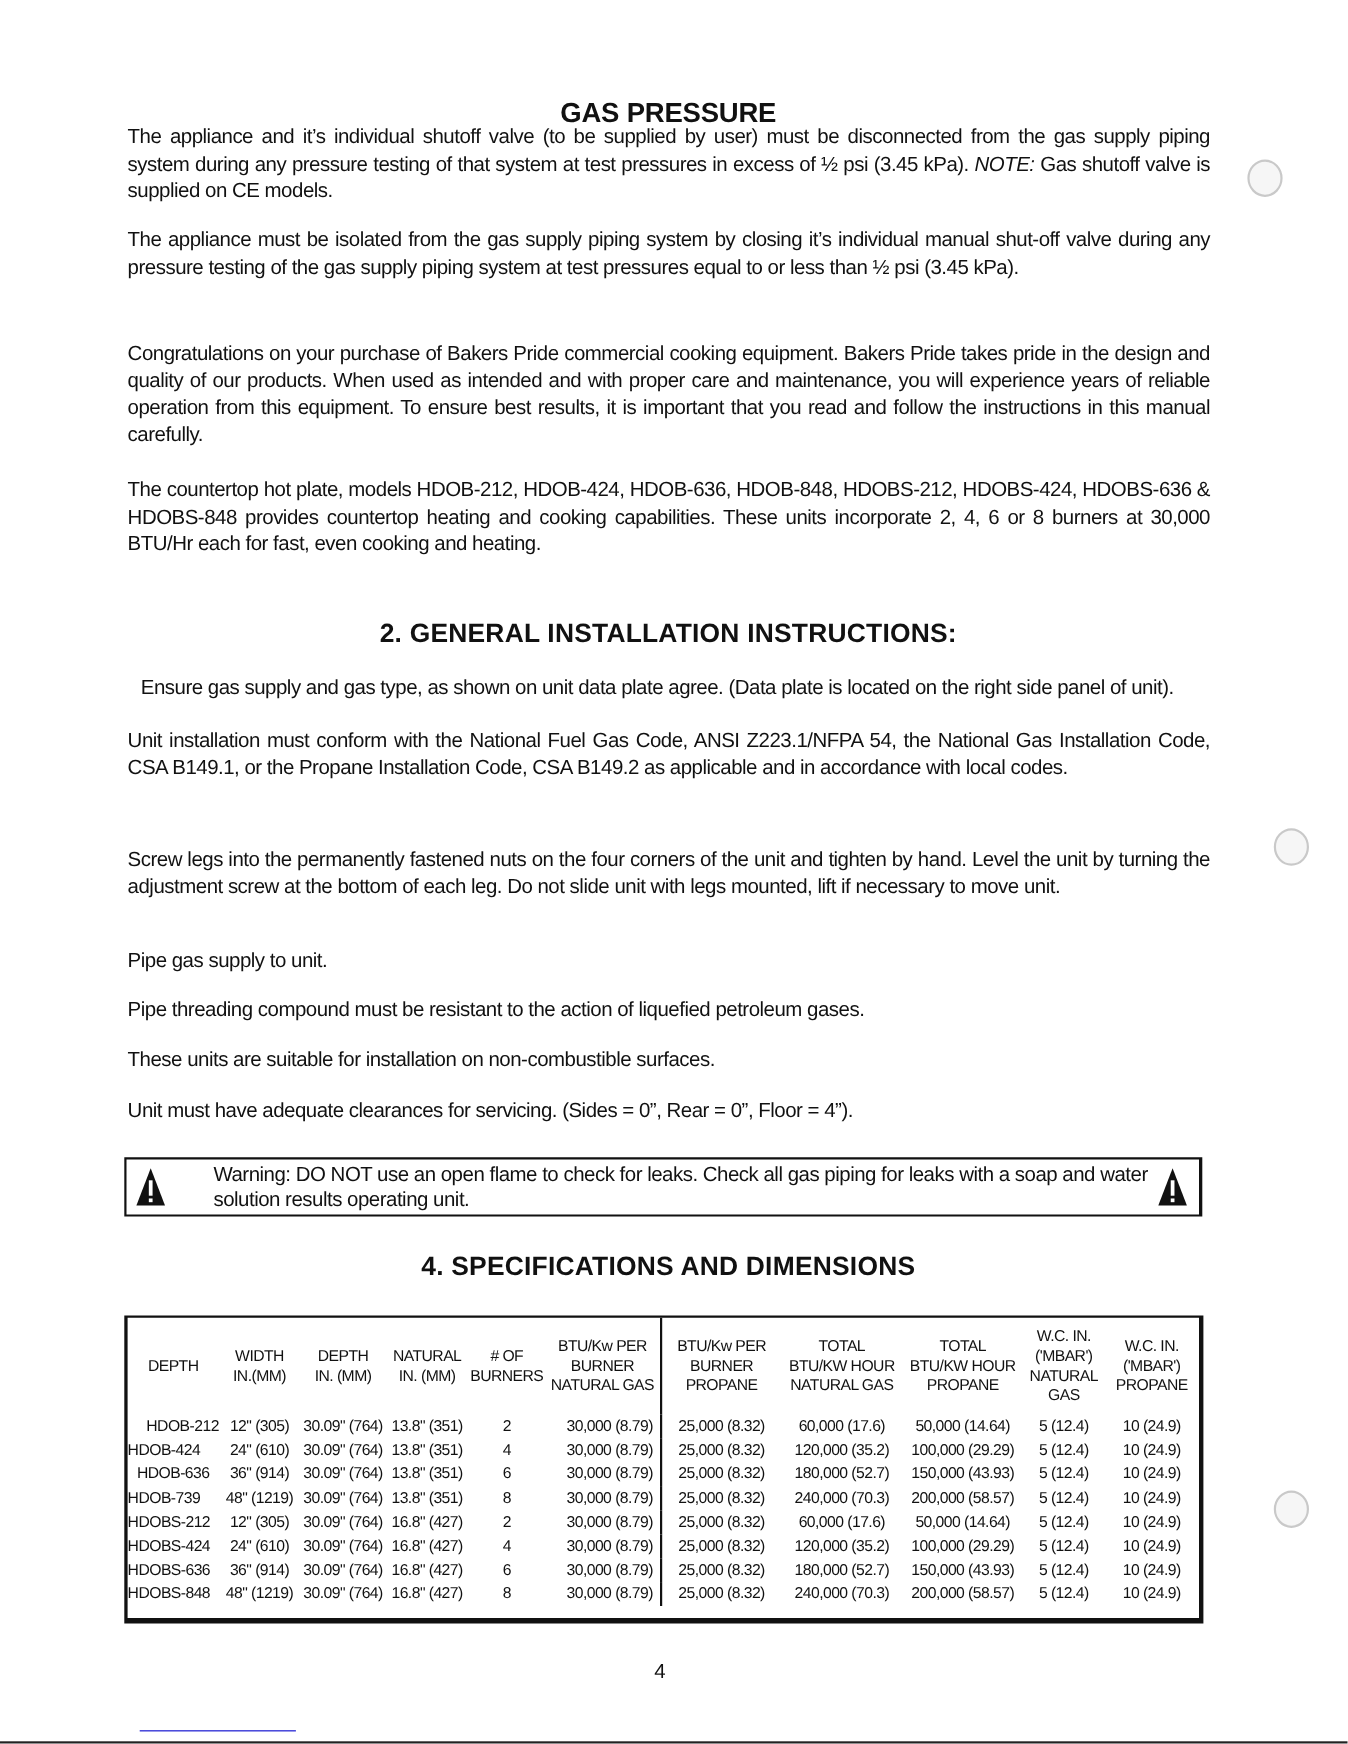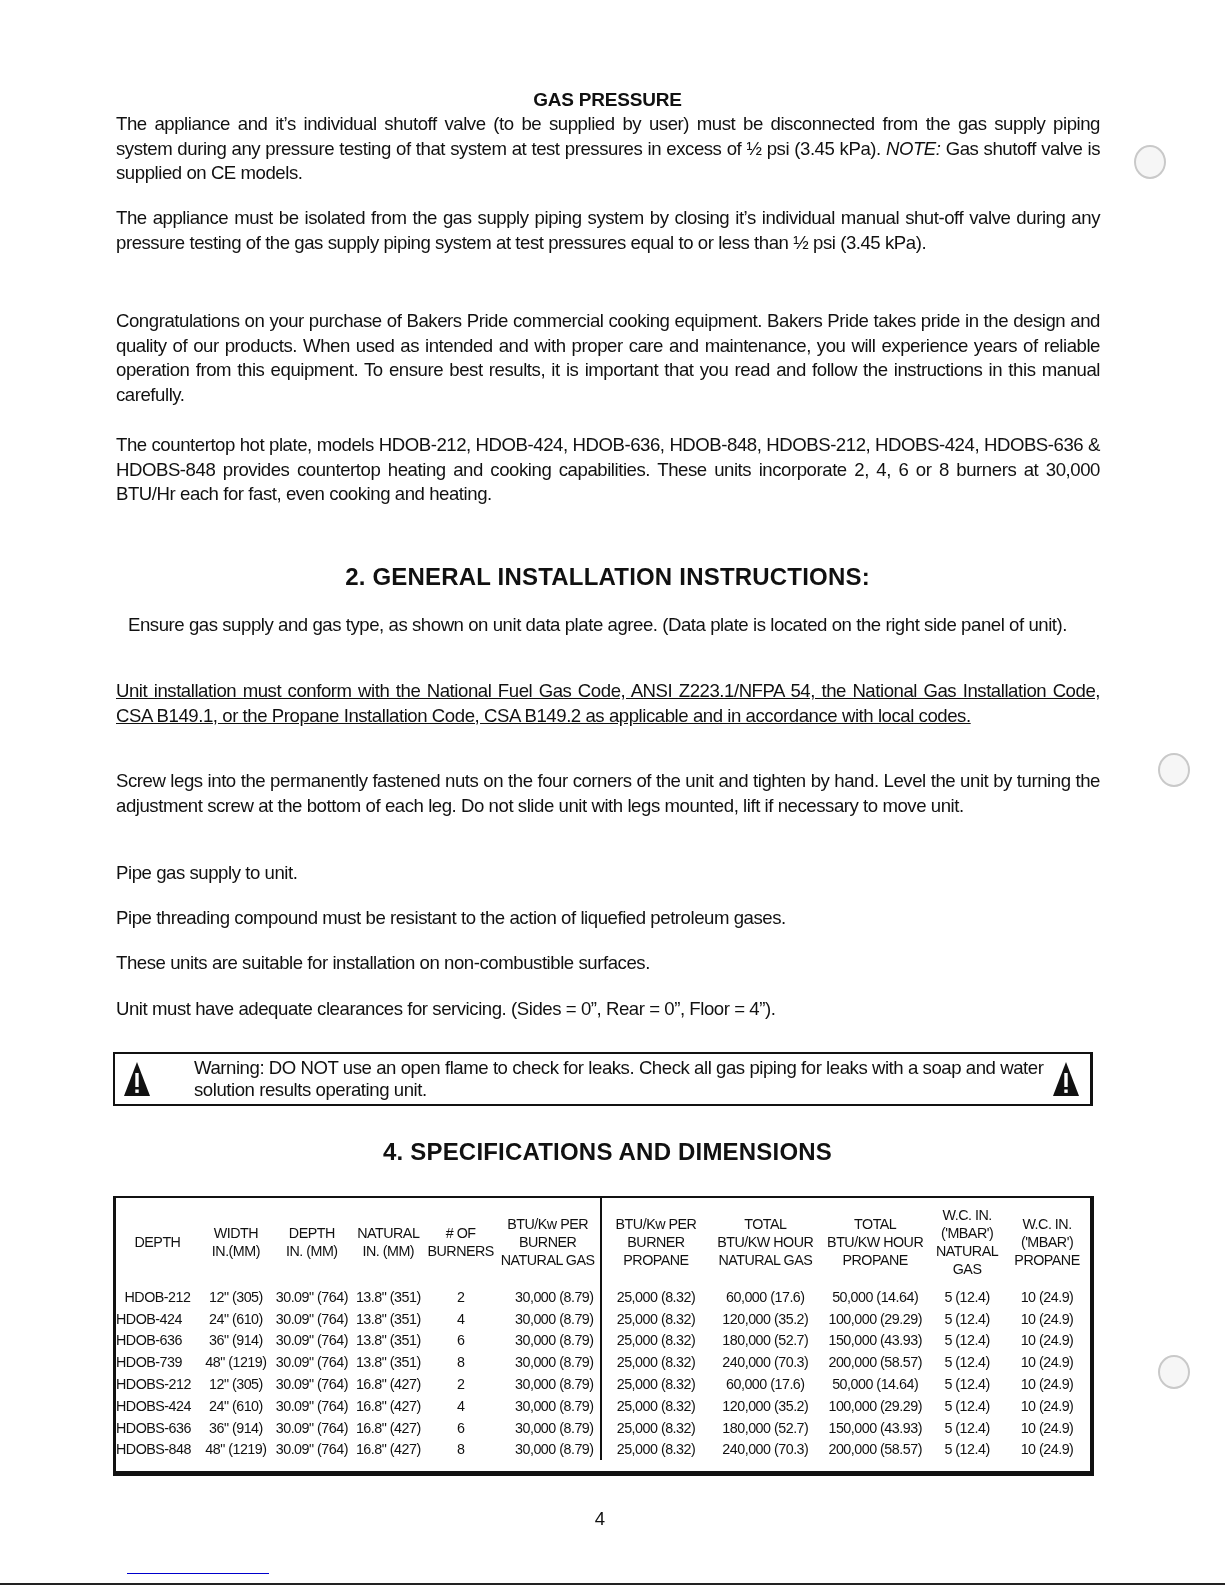--- a/index.html
+++ b/index.html
@@ -9,21 +9,21 @@
   }
   .page { position: absolute; left: 0; top: 0; width: 1225px; height: 1585px; }
   .p {
     position: absolute; left: 116px; width: 984px;
     font-size: 18.6px; line-height: 24.5px; letter-spacing: -0.45px;
     text-align: justify; margin: 0;
   }
   .p.nojust { text-align: left; }
   .h-small {
     position: absolute; left: 0; width: 1215px; top: 89px; text-align: center;
-    font-weight: bold; font-size: 19px; letter-spacing: -0.2px; margin: 0;
+    font-weight: bold; font-size: 25px; letter-spacing: -0.2px; margin: 0;
   }
   .h-big {
     position: absolute; left: 0; width: 1215px; text-align: center;
     font-weight: bold; font-size: 24px; letter-spacing: 0.2px; margin: 0;
   }
   .warn-box {
     position: absolute; left: 113px; top: 1052px; width: 980px; height: 54px;
     border: 2px solid #111; border-right-width: 3px; box-sizing: border-box;
   }
   .warn-icon { position: absolute; top: 7px; width: 28px; height: 36px; }
@@ -79,21 +79,21 @@
 
   <h3 class="h-small">GAS PRESSURE</h3>
   <p class="p" style="top:112px;"><span>The appliance and it’s individual shutoff valve (to be supplied by user) must be disconnected from the gas supply piping system during any pressure testing of that system at test pressures in excess of ½ psi (3.45 kPa). </span><i>NOTE:</i><span> Gas shutoff valve is supplied on CE models.</span></p>
   <p class="p" style="top:206px;">The appliance must be isolated from the gas supply piping system by closing it’s individual manual shut-off valve during any pressure testing of the gas supply piping system at test pressures equal to or less than ½ psi (3.45 kPa).</p>
 
   <p class="p" style="top:309px;">Congratulations on your purchase of Bakers Pride commercial cooking equipment.  Bakers Pride takes pride in the design and quality of our products. When used as intended and with proper care and maintenance, you will experience years of reliable operation from this equipment.  To ensure best results, it is important that you read and follow the instructions in this manual carefully.</p>
   <p class="p" style="top:433px;">The countertop hot plate, models  HDOB-212, HDOB-424, HDOB-636, HDOB-848, HDOBS-212, HDOBS-424, HDOBS-636 &amp; HDOBS-848  provides countertop heating and cooking capabilities. These units incorporate 2, 4, 6 or 8 burners at 30,000 BTU/Hr each for fast, even cooking and heating.</p>
 
   <h2 class="h-big" style="top:563px;">2. GENERAL INSTALLATION INSTRUCTIONS:</h2>
   <p class="p" style="top:613px;margin-left:12px;">Ensure gas supply and gas type, as shown on unit data plate agree. (Data plate is located on the right side panel of unit).</p>
-  <p class="p" style="top:679px;text-decoration:underline;">Unit installation must conform with the National Fuel Gas Code, ANSI Z223.1/NFPA 54, the National Gas Installation Code, CSA B149.1, or the Propane Installation Code, CSA B149.2 as applicable and in accordance with local codes.</p>
+  <p class="p" style="top:661px;">Unit installation must conform with the National Fuel Gas Code, ANSI Z223.1/NFPA 54, the National Gas Installation Code, CSA B149.1, or the Propane Installation Code, CSA B149.2 as applicable and in accordance with local codes.</p>
   <p class="p" style="top:769px;">Screw legs into the permanently fastened nuts on the four corners of the unit and tighten by hand.  Level the unit by turning the adjustment screw at the bottom of each leg.  Do not slide unit with legs mounted, lift if necessary to move unit.</p>
   <p class="p nojust" style="top:861px;">Pipe gas supply to unit.</p>
   <p class="p nojust" style="top:906px;">Pipe threading compound must be resistant to the action of liquefied petroleum gases.</p>
   <p class="p nojust" style="top:951px;">These units are suitable for installation on non-combustible surfaces.</p>
   <p class="p nojust" style="top:997px;">Unit must have adequate clearances for servicing.  (Sides = 0”, Rear = 0”, Floor = 4”).</p>
 
   <div class="warn-box">
     <svg class="warn-icon left" viewBox="0 0 28 36">
       <polygon points="14,1 27,35 1,35" fill="#111"></polygon>
       <rect x="12.3" y="12" width="3.4" height="14" fill="#fff"></rect>
@@ -151,21 +151,21 @@
 ('MBAR')
 NATURAL
 GAS</th>
             <th>W.C. IN.
 ('MBAR')
 PROPANE</th>
           </tr>
       </thead>
       <tbody id="spec-body">
           <tr>
-            <td style="text-align: center;">HDOB-212</td>
+            <td style="text-align: right;">HDOB-212</td>
             <td>12" (305)</td>
             <td>30.09" (764)</td>
             <td>13.8" (351)</td>
             <td>2</td>
             <td class="divider" style="text-align: right; padding-right: 6px;">30,000 (8.79)</td>
             <td>25,000 (8.32)</td>
             <td>60,000 (17.6)</td>
             <td>50,000 (14.64)</td>
             <td>5 (12.4)</td>
             <td>10 (24.9)</td>
@@ -177,21 +177,21 @@
             <td>13.8" (351)</td>
             <td>4</td>
             <td class="divider" style="text-align: right; padding-right: 6px;">30,000 (8.79)</td>
             <td>25,000 (8.32)</td>
             <td>120,000 (35.2)</td>
             <td>100,000 (29.29)</td>
             <td>5 (12.4)</td>
             <td>10 (24.9)</td>
           </tr>
           <tr>
-            <td style="text-align: left;">HDOB-636</td>
+            <td style="text-align: center;">HDOB-636</td>
             <td>36" (914)</td>
             <td>30.09" (764)</td>
             <td>13.8" (351)</td>
             <td>6</td>
             <td class="divider" style="text-align: right; padding-right: 6px;">30,000 (8.79)</td>
             <td>25,000 (8.32)</td>
             <td>180,000 (52.7)</td>
             <td>150,000 (43.93)</td>
             <td>5 (12.4)</td>
             <td>10 (24.9)</td>

